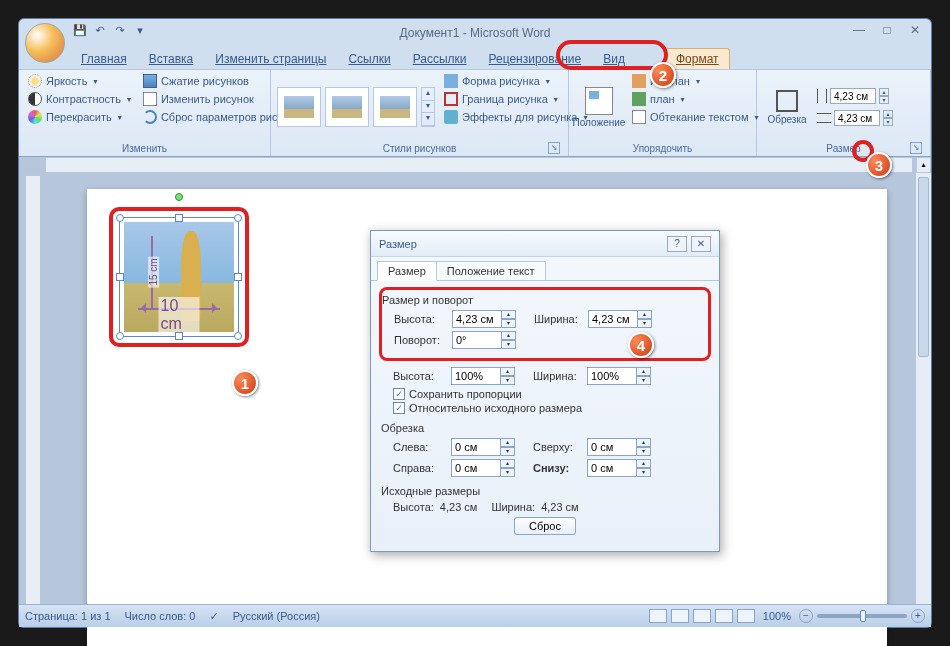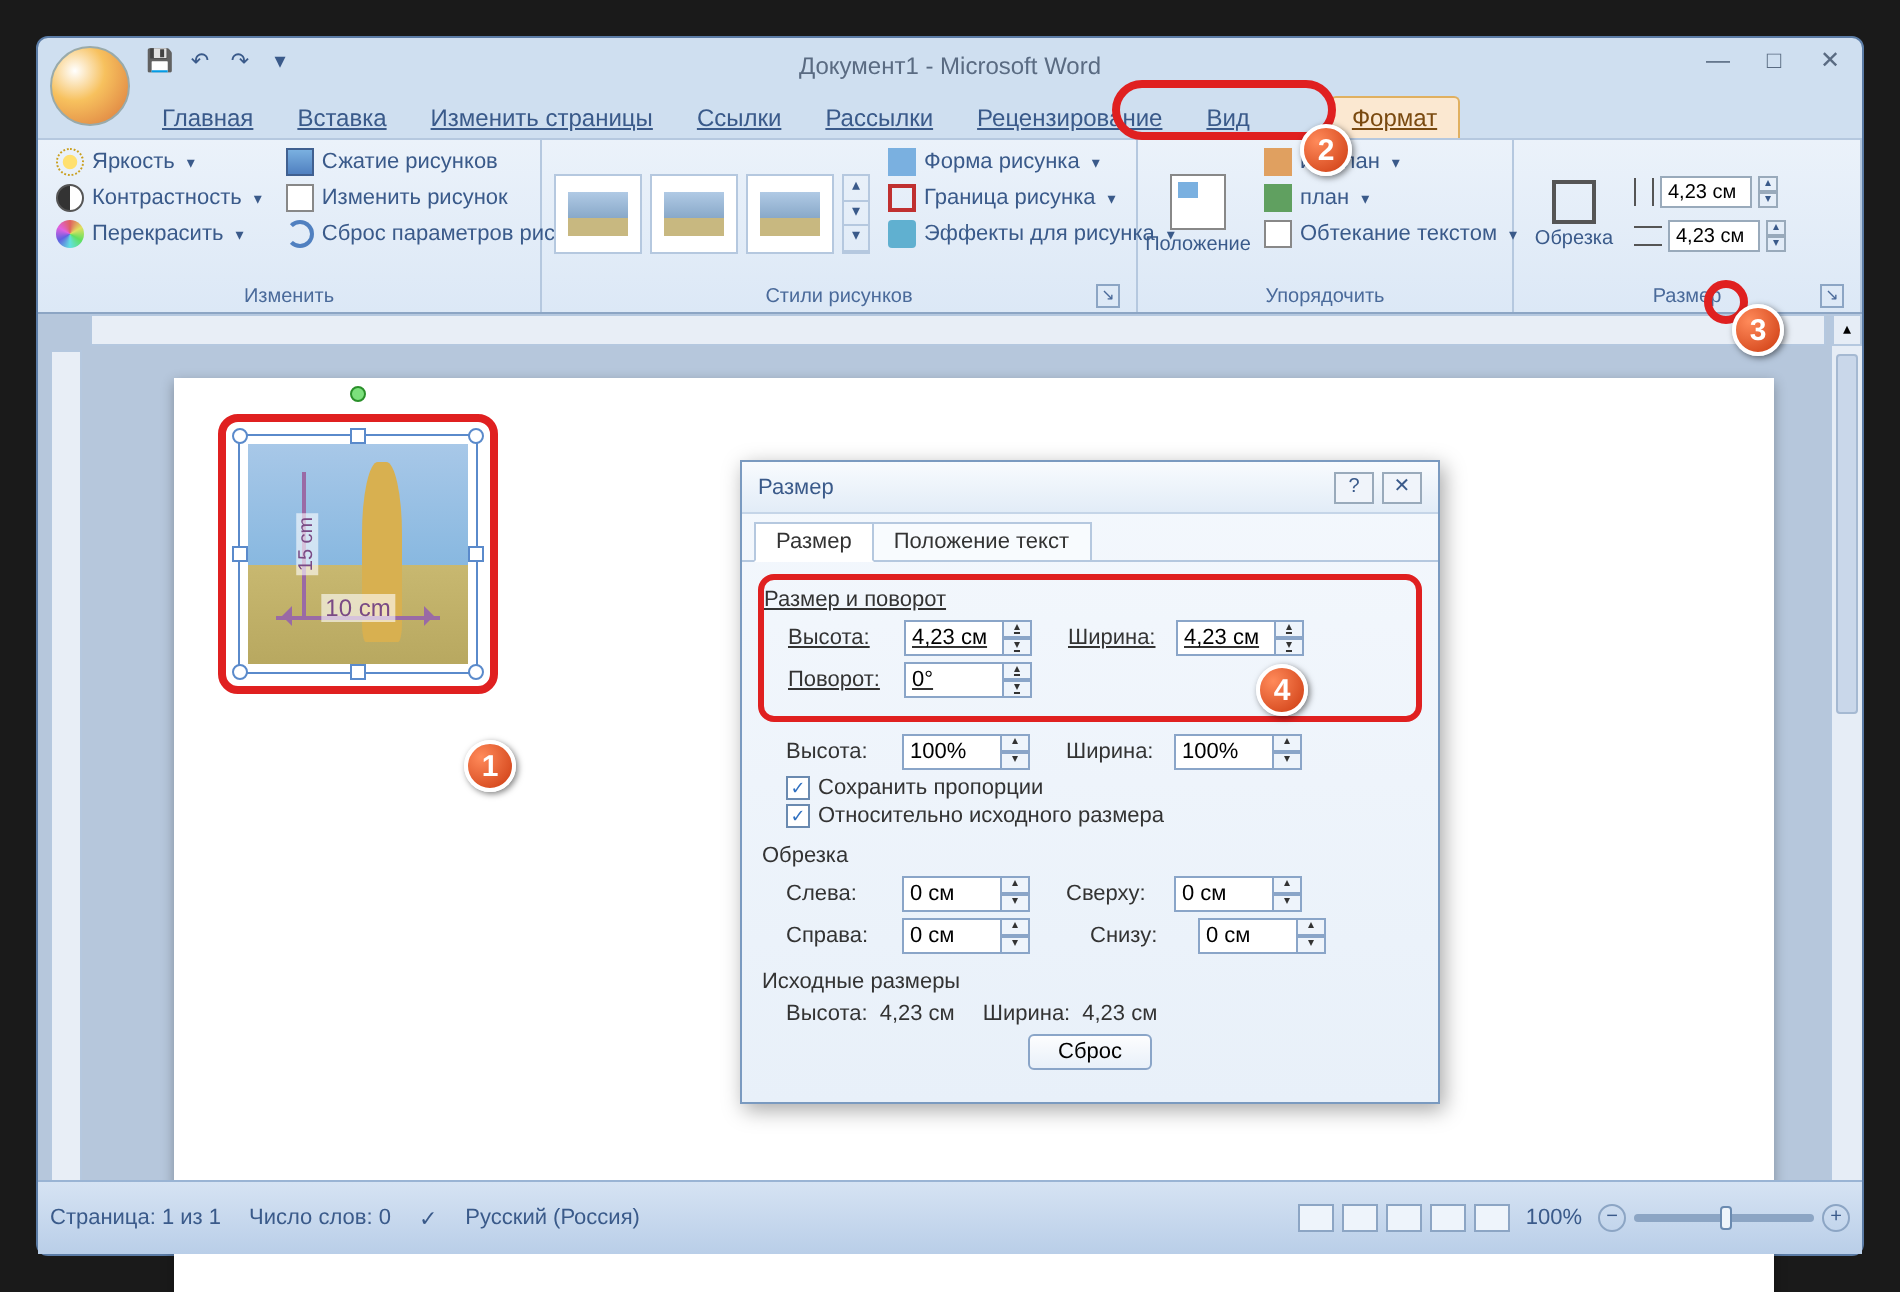--- a/index.html
+++ b/index.html
@@ -54,46 +54,46 @@
 .handle.bm { left: 50%; bottom: -4px; margin-left: -4px; border-radius: 0; }
 .handle.lm { left: -4px; top: 50%; margin-top: -4px; border-radius: 0; }
 .handle.rm { right: -4px; top: 50%; margin-top: -4px; border-radius: 0; }
 .rotate-h { position: absolute; left: 50%; top: -18px; margin-left: -4px; width: 8px; height: 8px; background: #7ce07c; border: 1px solid #2a902a; border-radius: 50%; }
 .giraffe { position: absolute; inset: 4px; background: linear-gradient(#a8c8e8 0%, #88b8e0 55%, #c8b870 55%, #b8a860 100%); }
 .giraffe::after { content: ""; position: absolute; right: 30%; top: 8%; bottom: 10%; width: 18%; background: #d8b050; border-radius: 40% 40% 10% 10%; }
 .dim-h { position: absolute; left: 18px; right: 18px; top: 70%; height: 14px; }
 .dim-h::before { content: ""; position: absolute; left: 0; right: 0; top: 50%; border-top: 2px solid #9a6aa5; }
 .dim-h::after { content: ""; position: absolute; left: -2px; top: 2px; border: 5px solid transparent; border-right-color: #9a6aa5; }
 .dim-h-arr2 { position: absolute; right: -2px; top: 2px; border: 5px solid transparent; border-left-color: #9a6aa5; }
-.dim-h-lbl { position: absolute; left: 50%; top: -4px; transform: translateX(-50%); background: rgba(255,255,255,0.6); font-size: 12px; padding: 0 2px; color: #7a4a85; }
+.dim-h-lbl { position: absolute; left: 50%; top: -4px; transform: translateX(-50%); background: rgba(255,255,255,0.6); font-size: 16px; padding: 0 2px; color: #7a4a85; }
 .dim-v { position: absolute; top: 18px; bottom: 28px; left: 20%; width: 14px; }
 .dim-v::before { content: ""; position: absolute; top: 0; bottom: 0; left: 50%; border-left: 2px solid #9a6aa5; }
 .dim-v-lbl { position: absolute; top: 50%; left: -6px; transform: translateY(-50%) rotate(-90deg); font-size: 10px; color: #7a4a85; background: rgba(255,255,255,0.6); padding: 0 2px; white-space: nowrap; }
 .dialog { position: absolute; left: 370px; top: 230px; width: 350px; background: linear-gradient(#f4f8fd, #e8f0f9); border: 1px solid #7a9ac0; box-shadow: 2px 3px 10px rgba(0,0,0,0.35); font-size: 11px; color: #333; }
 .dlg-title { height: 26px; background: linear-gradient(#f8fbfe, #e2ecf7); display: flex; align-items: center; padding: 0 8px; color: #3a5a8a; border-bottom: 1px solid #c5d5e8; }
 .dlg-ctrl { margin-left: auto; display: flex; gap: 4px; }
 .dlg-ctrl span { width: 20px; height: 16px; border: 1px solid #9ab; font-size: 10px; text-align: center; line-height: 14px; background: #f0f4fa; }
 .dlg-tabs { display: flex; padding: 4px 6px 0 6px; }
 .dlg-tab { padding: 3px 10px; border: 1px solid #b5c8df; background: #f8fbfe; font-size: 11px; margin-right: -1px; }
 .dlg-tab.active { background: #fff; border-bottom-color: #fff; position: relative; z-index: 1; }
 .dlg-body { border-top: 1px solid #b5c8df; padding: 8px 10px; margin-top: -1px; }
 .fieldset { margin-bottom: 8px; position: relative; }
 .fs-legend { font-size: 11px; color: #333; margin-bottom: 4px; }
 .fs-row { display: flex; align-items: center; gap: 6px; font-size: 11px; margin: 3px 0 3px 12px; }
 .fs-row label { width: 52px; }
-.fs-hl { border: 3px solid #e02020; border-radius: 8px; padding: 4px 6px 6px 0; margin: -2px -2px 6px -2px; text-decoration: underline; }
+.fs-hl { border: 3px solid #e02020; border-radius: 8px; padding: 4px 6px 6px 0; margin: -2px -2px 6px -2px; }
 .spin { display: flex; }
 .spin input { width: 50px; height: 18px; border: 1px solid #8aa5c8; font-size: 11px; padding: 0 3px; }
 .spin .sb { width: 14px; display: flex; flex-direction: column; }
 .spin .sb div { flex: 1; border: 1px solid #8aa5c8; border-left: none; font-size: 6px; text-align: center; line-height: 7px; background: #eef4fb; }
 .cb-row { display: flex; align-items: center; gap: 4px; margin: 2px 0 2px 12px; font-size: 11px; }
 .cb { width: 12px; height: 12px; border: 1px solid #6a8ab0; background: #fff; font-size: 9px; line-height: 10px; text-align: center; color: #3070c0; }
 .dlg-btn { padding: 2px 14px; border: 1px solid #8aa5c8; background: linear-gradient(#fdfdfe, #e8f0f9); font-size: 11px; border-radius: 3px; }
 .dlg-footer { display: flex; justify-content: flex-end; padding: 8px; border-top: 1px solid #c5d5e8; }
-.statusbar { position: absolute; left: 0; right: 0; bottom: 0; height: 37px; background: linear-gradient(#d6e3f3, #b9cee8); border-top: 1px solid #9ab4d4; display: flex; align-items: center; font-size: 11px; color: #3a5a8a; padding: 0 6px; gap: 14px; }
+.statusbar { position: absolute; left: 0; right: 0; bottom: 0; height: 23px; background: linear-gradient(#d6e3f3, #b9cee8); border-top: 1px solid #9ab4d4; display: flex; align-items: center; font-size: 11px; color: #3a5a8a; padding: 0 6px; gap: 14px; }
 .status-right { margin-left: auto; display: flex; align-items: center; gap: 4px; }
 .view-btn { width: 18px; height: 14px; border: 1px solid #8ca5c4; background: #eef4fb; }
 .zoom-track { width: 90px; height: 4px; background: #8ca5c4; position: relative; border-radius: 2px; }
 .zoom-thumb { position: absolute; left: 48%; top: -4px; width: 6px; height: 12px; background: #eef4fb; border: 1px solid #6a8ab0; border-radius: 2px; }
 .zoom-btn { width: 14px; height: 14px; border: 1px solid #8ca5c4; border-radius: 50%; text-align: center; font-size: 10px; line-height: 12px; }
 .scrollbar-v { position: absolute; right: 0; top: 0; bottom: 0; width: 16px; background: #e6edf6; border-left: 1px solid #b5c8df; }
 .sbv-btn { height: 16px; border: 1px solid #b5c8df; font-size: 8px; text-align: center; line-height: 14px; }
 .sbv-thumb { position: absolute; left: 2px; right: 2px; top: 20px; height: 180px; background: #c9d7ea; border: 1px solid #a5b9d2; border-radius: 2px; }
 .callout-hl-tab { position: absolute; left: 556px; top: 40px; width: 112px; height: 30px; border: 4px solid #e02020; border-radius: 18px; z-index: 20; pointer-events: none; }
 .callout-hl-launcher { position: absolute; left: 852px; top: 140px; width: 22px; height: 22px; border: 4px solid #e02020; border-radius: 14px; z-index: 20; pointer-events: none; }
@@ -416,21 +416,21 @@
       </div>
       <div class="fs-row">
         <label>Справа:</label>
         <div class="spin">
             <input value="0 см" style="">
             <div class="sb">
               <div>▴</div>
               <div>▾</div>
             </div>
           </div>
-        <label style="width:48px;margin-left:24px;">Снизу:</label>
+        <label style="width:48px;margin-left:12px;font-weight:bold;">Снизу:</label>
         <div class="spin">
             <input value="0 см" style="">
             <div class="sb">
               <div>▴</div>
               <div>▾</div>
             </div>
           </div>
       </div>
     </div>
 

